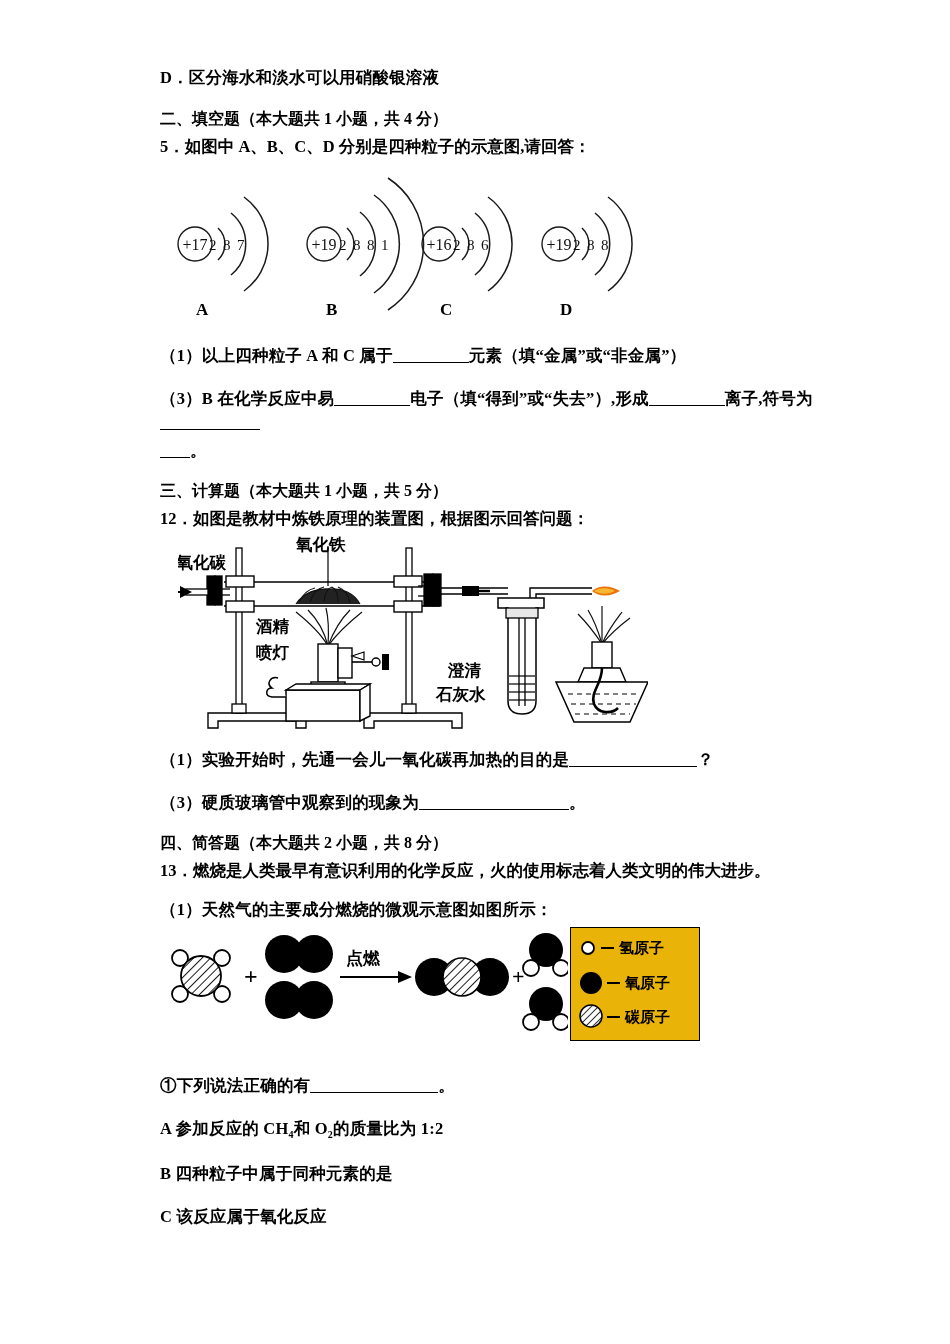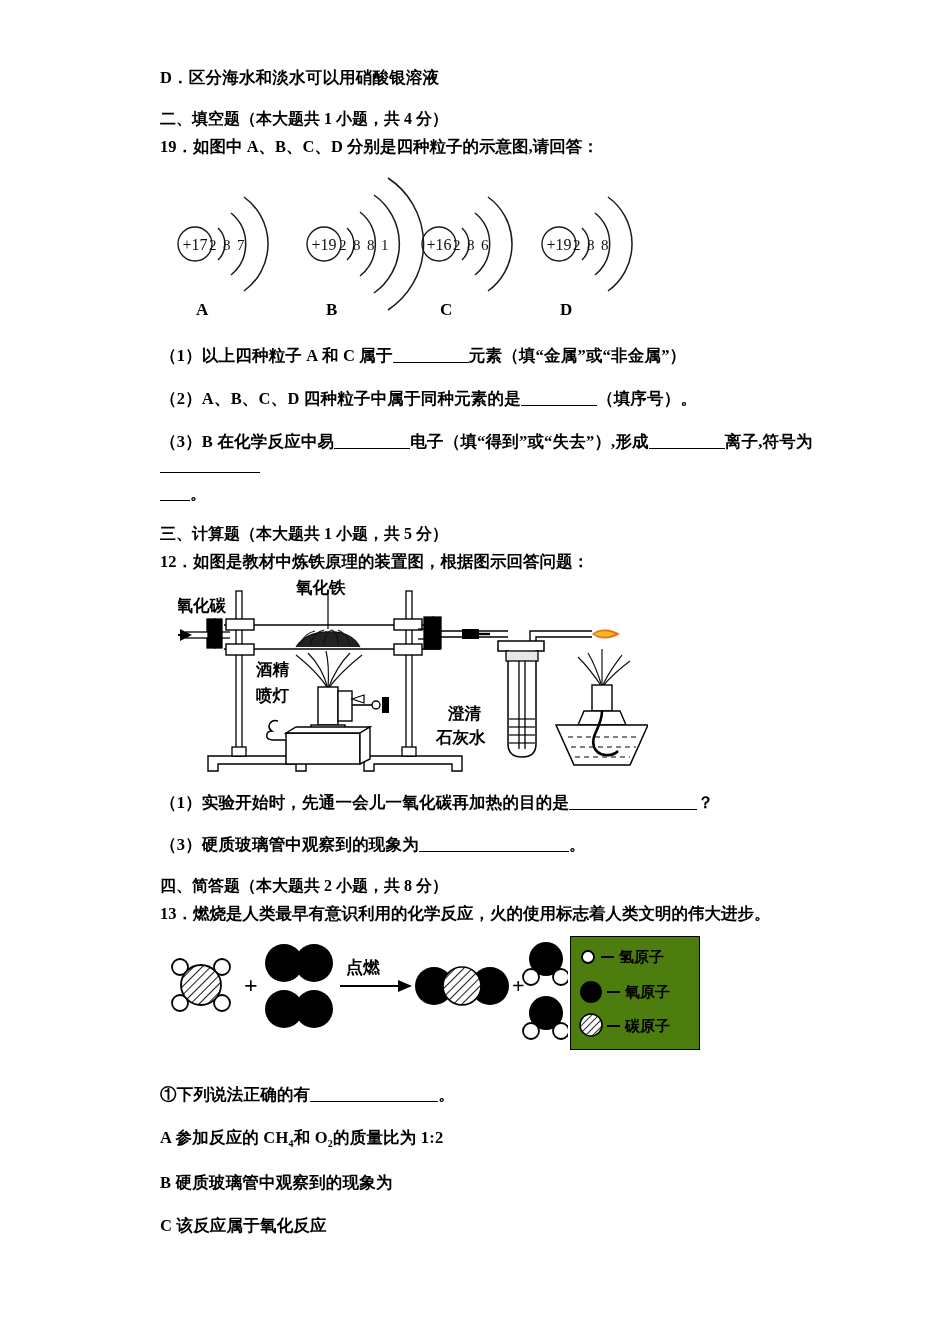--- a/index.html
+++ b/index.html
@@ -83,36 +83,36 @@
   
   .molecules { position: relative; height: 120px; margin: 10px 0 6px 8px; }
 
   .legendbox {
     position: absolute;
     left: 402px;
     top: -5px;
     width: 128px;
     height: 112px;
     border: 1.6px solid #000;
-    background: #4d7c0f;
+    background: #eab308;
   }
   .legend-row { position: absolute; left: 8px; display: flex; align-items: center; }
   .legend-text { font-size: 15px; font-weight: bold; font-family: "Liberation Sans", sans-serif; margin-left: 5px; }
   .dash { display:inline-block; width: 13px; height: 2px; background: #000; margin-left: 2px; }
 </style>
 </head>
 <body>
 
 <div class="page">
  <div class="content">
 
   <div class="line">D．区分海水和淡水可以用硝酸银溶液</div>
 
   <div class="sec-head">二、填空题（本大题共 1 小题，共 4 分）</div>
-  <div class="q-head">19．如图中 A、B、C、D 分别是四种粒子的示意图,请回答：</div>
+  <div class="q-head">5．如图中 A、B、C、D 分别是四种粒子的示意图,请回答：</div>
 
   <div class="atoms">
 
     <div class="atom" style="left:14px">
       <svg width="150" height="150" viewBox="0 0 150 150">
         <circle cx="21" cy="72" r="17" fill="none" stroke="#1a1a1a" stroke-width="1.4"></circle>
         <path d="M 44 56 A 22 22 0 0 1 44 88" fill="none" stroke="#1a1a1a" stroke-width="1.5"></path>
         <path d="M 57 41 A 40 40 0 0 1 57 103" fill="none" stroke="#1a1a1a" stroke-width="1.5"></path>
         <path d="M 70 25 A 58 58 0 0 1 70 119" fill="none" stroke="#1a1a1a" stroke-width="1.5"></path>
         <text x="21" y="78" text-anchor="middle" font-family="Liberation Serif, serif" font-size="16" fill="#111">+17</text>
@@ -165,23 +165,20 @@
         <text x="63" y="78" font-family="Liberation Serif, serif" font-size="15" fill="#111">8</text>
       </svg>
       <div class="atom-label" style="padding-left:22px">D</div>
     </div>
   </div>
 
   <div class="line" style="margin-top:22px">
     <span>（1）以上四种粒子 A 和 C 属于</span><span class="blank-m"></span><span>元素（填“金属”或“非金属”）</span>
   </div>
 
-  <div class="line">
-    <span>（2）A、B、C、D 四种粒子中属于同种元素的是</span><span class="blank-m"></span><span>（填序号）。</span>
-  </div>
 
   <div class="line wrap" style="margin-bottom:4px">
     <span>（3）B 在化学反应中易</span><span class="blank-m"></span><span>电子（填“得到”或“失去”）,形成</span><span class="blank-m"></span><span>离子,符号为</span><span class="blank-l"></span>
   </div>
   <div class="line" style="margin-bottom:18px">
     <span class="blank-xs"></span><span>。</span>
   </div>
 
 
   <div class="sec-head">三、计算题（本大题共 1 小题，共 5 分）</div>
@@ -311,20 +308,21 @@
 
   <div class="line">
     <span>（1）实验开始时，先通一会儿一氧化碳再加热的目的是</span><span class="blank-xl"></span><span>？</span>
   </div>
   <div class="line" style="">
     <span>（3）硬质玻璃管中观察到的现象为</span><span class="blank-xl" style="width:150px"></span><span>。</span>
   </div>
 
   <div class="sec-head">四、简答题（本大题共 2 小题，共 8 分）</div>
   <div class="q-head" style="margin-bottom:16px">13．燃烧是人类最早有意识利用的化学反应，火的使用标志着人类文明的伟大进步。</div>
+  <div class="line" style="margin-bottom:6px">（1）天然气的主要成分燃烧的微观示意图如图所示：</div>
 
   <div class="molecules">
     <svg width="400" height="118" viewBox="0 0 400 118">
       <defs>
         <pattern id="hatch" patternUnits="userSpaceOnUse" width="6" height="6" patternTransform="rotate(45)">
           <rect width="6" height="6" fill="#fff"></rect>
           <line x1="0" y1="0" x2="0" y2="6" stroke="#000" stroke-width="1.8"></line>
         </pattern>
       </defs>
 
@@ -399,17 +397,17 @@
     </div>
   </div>
 
   <div class="line" style="margin-top:22px">
     <span>①下列说法正确的有</span><span class="blank-xl"></span><span>。</span>
   </div>
 
   <div class="line">
     <span>A 参加反应的 CH</span><sub>4</sub><span>和 O</span><sub>2</sub><span>的质量比为 1:2</span>
   </div>
-  <div class="line">B 硬质玻璃管中观察到的现象为</div>
+  <div class="line">B 四种粒子中属于同种元素的是</div>
   <div class="line">C 该反应属于氧化反应</div>
 
  </div>
 </div>
 
 </body></html>

